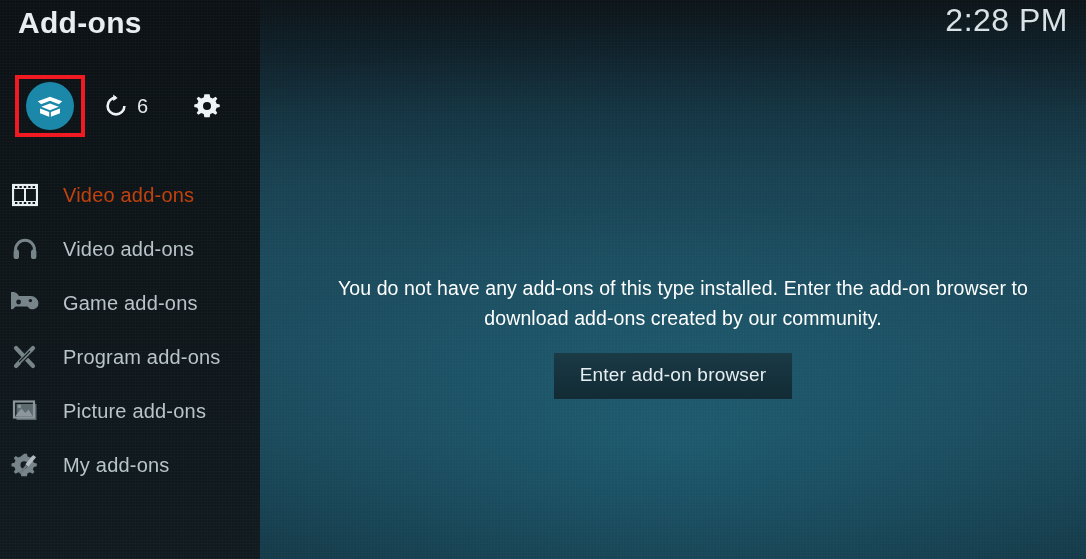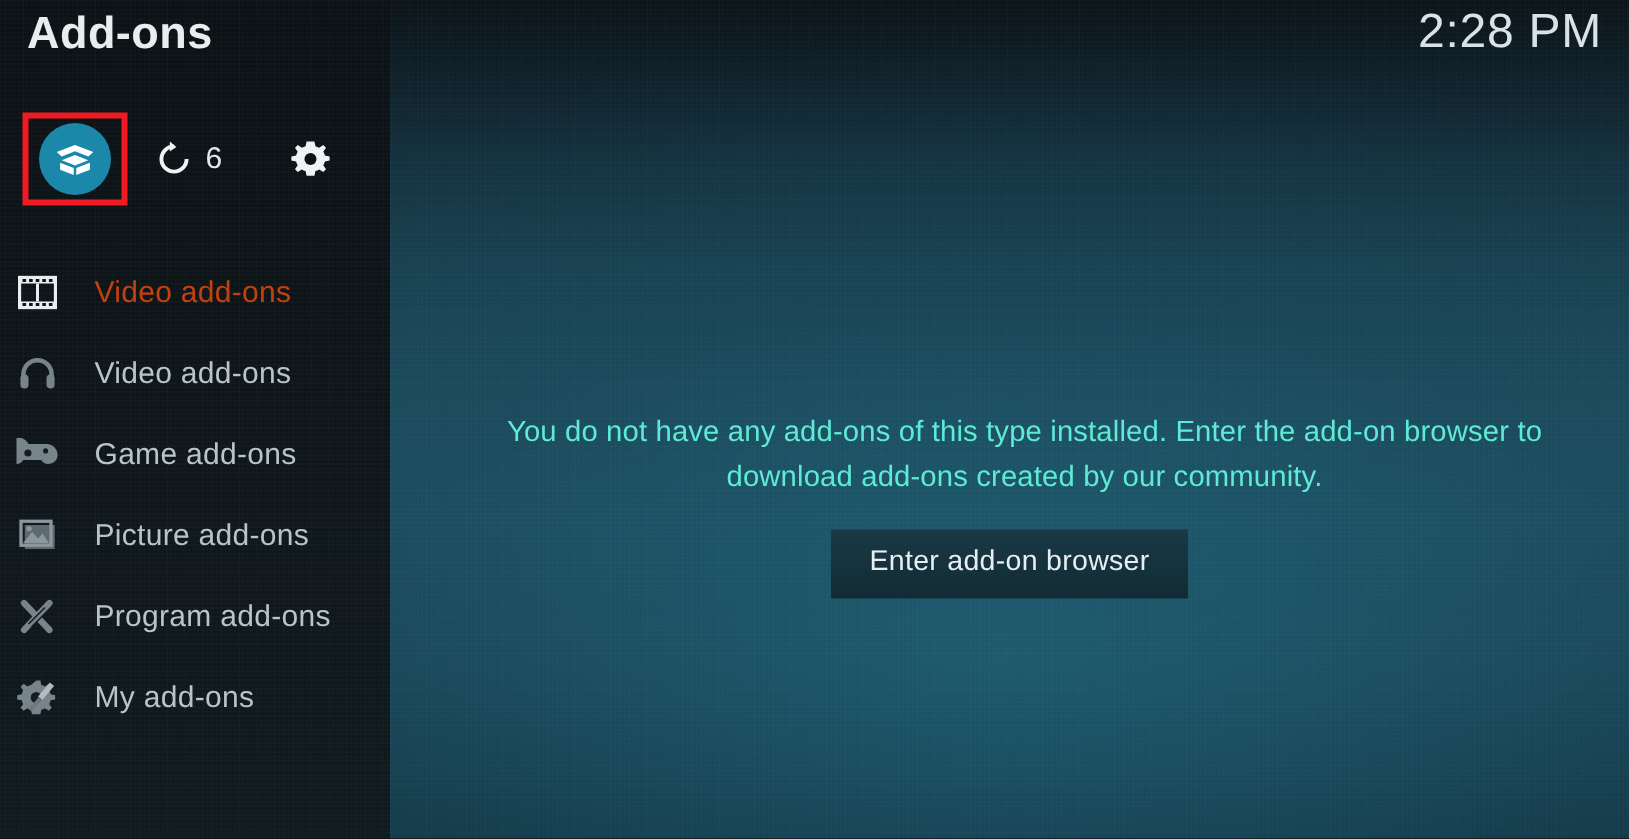--- a/index.html
+++ b/index.html
@@ -142,21 +142,21 @@
   #empty-block {
     position:absolute;
     left:260px;
     top:273px;
     width:826px;
     text-align:center;
   }
   #empty-message {
     font-size:19.5px;
     line-height:30px;
-    color:#5eead4;
+    color:#ffffff;
     padding:0 52px;
     letter-spacing:0.1px;
     margin-left:20px;
   }
   #browser-button {
     display:inline-block;
     margin-top:20px;
     padding:11px 26px 13px 26px;
     min-width:198px;
     background:linear-gradient(180deg,#1a3a46 0%,#15313c 55%,#122b34 100%);
@@ -259,48 +259,48 @@
           <path d="M8 4 h12 a7.4 7.4 0 0 1 7.4 7.4 a6 6 0 0 1 -11 3.2 h-11.8 a6 6 0 0 1 -11 -3.2 A7.4 7.4 0 0 1 8 4 z" fill="#77858b"></path>
           <circle cx="7.6" cy="10" r="2.4" fill="#151d22"></circle>
           <circle cx="19.4" cy="8.6" r="1.7" fill="#151d22"></circle>
         </svg>
       </span>
       <span class="menu-label">Game add-ons</span>
     </div>
 
     <div class="menu-item">
       <span class="menu-icon">
-        <svg width="28" height="26" viewBox="0 0 28 26">
-          <rect x="5.5" y="6" width="20" height="16" fill="#5d6a70"></rect>
-          <rect x="3" y="3.5" width="20" height="16" fill="none" stroke="#8b979c" stroke-width="2.2"></rect>
-          <circle cx="8.4" cy="8.4" r="1.8" fill="#8b979c"></circle>
-          <path d="M4.4 18 L10.4 10.6 L14.4 15 L17.4 11.6 L21.6 18 Z" fill="#8b979c"></path>
-        </svg>
-      </span>
-      <span class="menu-label">Picture add-ons</span>
-    </div>
-
-    <div class="menu-item">
-      <span class="menu-icon">
         <svg width="28" height="28" viewBox="0 0 28 28">
           <g stroke="#77858b" stroke-width="4.2" stroke-linecap="round">
             <line x1="5" y1="23" x2="22" y2="5"></line>
             <line x1="5" y1="5" x2="22" y2="23"></line>
           </g>
           <g stroke="#151d22" stroke-width="1.1">
             <line x1="8" y1="19" x2="19" y2="8"></line>
             <line x1="10" y1="21" x2="21" y2="10"></line>
           </g>
         </svg>
       </span>
       <span class="menu-label">Program add-ons</span>
     </div>
 
     <div class="menu-item">
       <span class="menu-icon">
+        <svg width="28" height="26" viewBox="0 0 28 26">
+          <rect x="5.5" y="6" width="20" height="16" fill="#5d6a70"></rect>
+          <rect x="3" y="3.5" width="20" height="16" fill="none" stroke="#8b979c" stroke-width="2.2"></rect>
+          <circle cx="8.4" cy="8.4" r="1.8" fill="#8b979c"></circle>
+          <path d="M4.4 18 L10.4 10.6 L14.4 15 L17.4 11.6 L21.6 18 Z" fill="#8b979c"></path>
+        </svg>
+      </span>
+      <span class="menu-label">Picture add-ons</span>
+    </div>
+
+    <div class="menu-item">
+      <span class="menu-icon">
         <svg width="28" height="28" viewBox="0 0 32 32">
           <path fill="#77858b" d="M15 3 l3.2 0 0.7 3.4 a10 10 0 0 1 2.8 1.15 l2.9 -1.95 2.26 2.26 -1.95 2.9 a10 10 0 0 1 1.15 2.8 l3.4 0.7 0 3.2 -3.4 0.7 a10 10 0 0 1 -1.15 2.8 l1.95 2.9 -2.26 2.26 -2.9 -1.95 a10 10 0 0 1 -2.8 1.15 l-0.7 3.4 -3.2 0 -3.2 0 -0.7 -3.4 a10 10 0 0 1 -2.8 -1.15 l-2.9 1.95 -2.26 -2.26 1.95 -2.9 a10 10 0 0 1 -1.15 -2.8 l-3.4 -0.7 0 -3.2 3.4 -0.7 a10 10 0 0 1 1.15 -2.8 l-1.95 -2.9 2.26 -2.26 2.9 1.95 a10 10 0 0 1 2.8 -1.15 z"></path>
           <circle cx="15" cy="16" r="4.2" fill="#151d22"></circle>
           <g transform="rotate(40 17 17)">
             <rect x="15.4" y="2" width="4.2" height="14" fill="#b2bcc1"></rect>
             <rect x="16.1" y="16" width="2.8" height="12" fill="#6d797f"></rect>
           </g>
         </svg>
       </span>
       <span class="menu-label">My add-ons</span>

